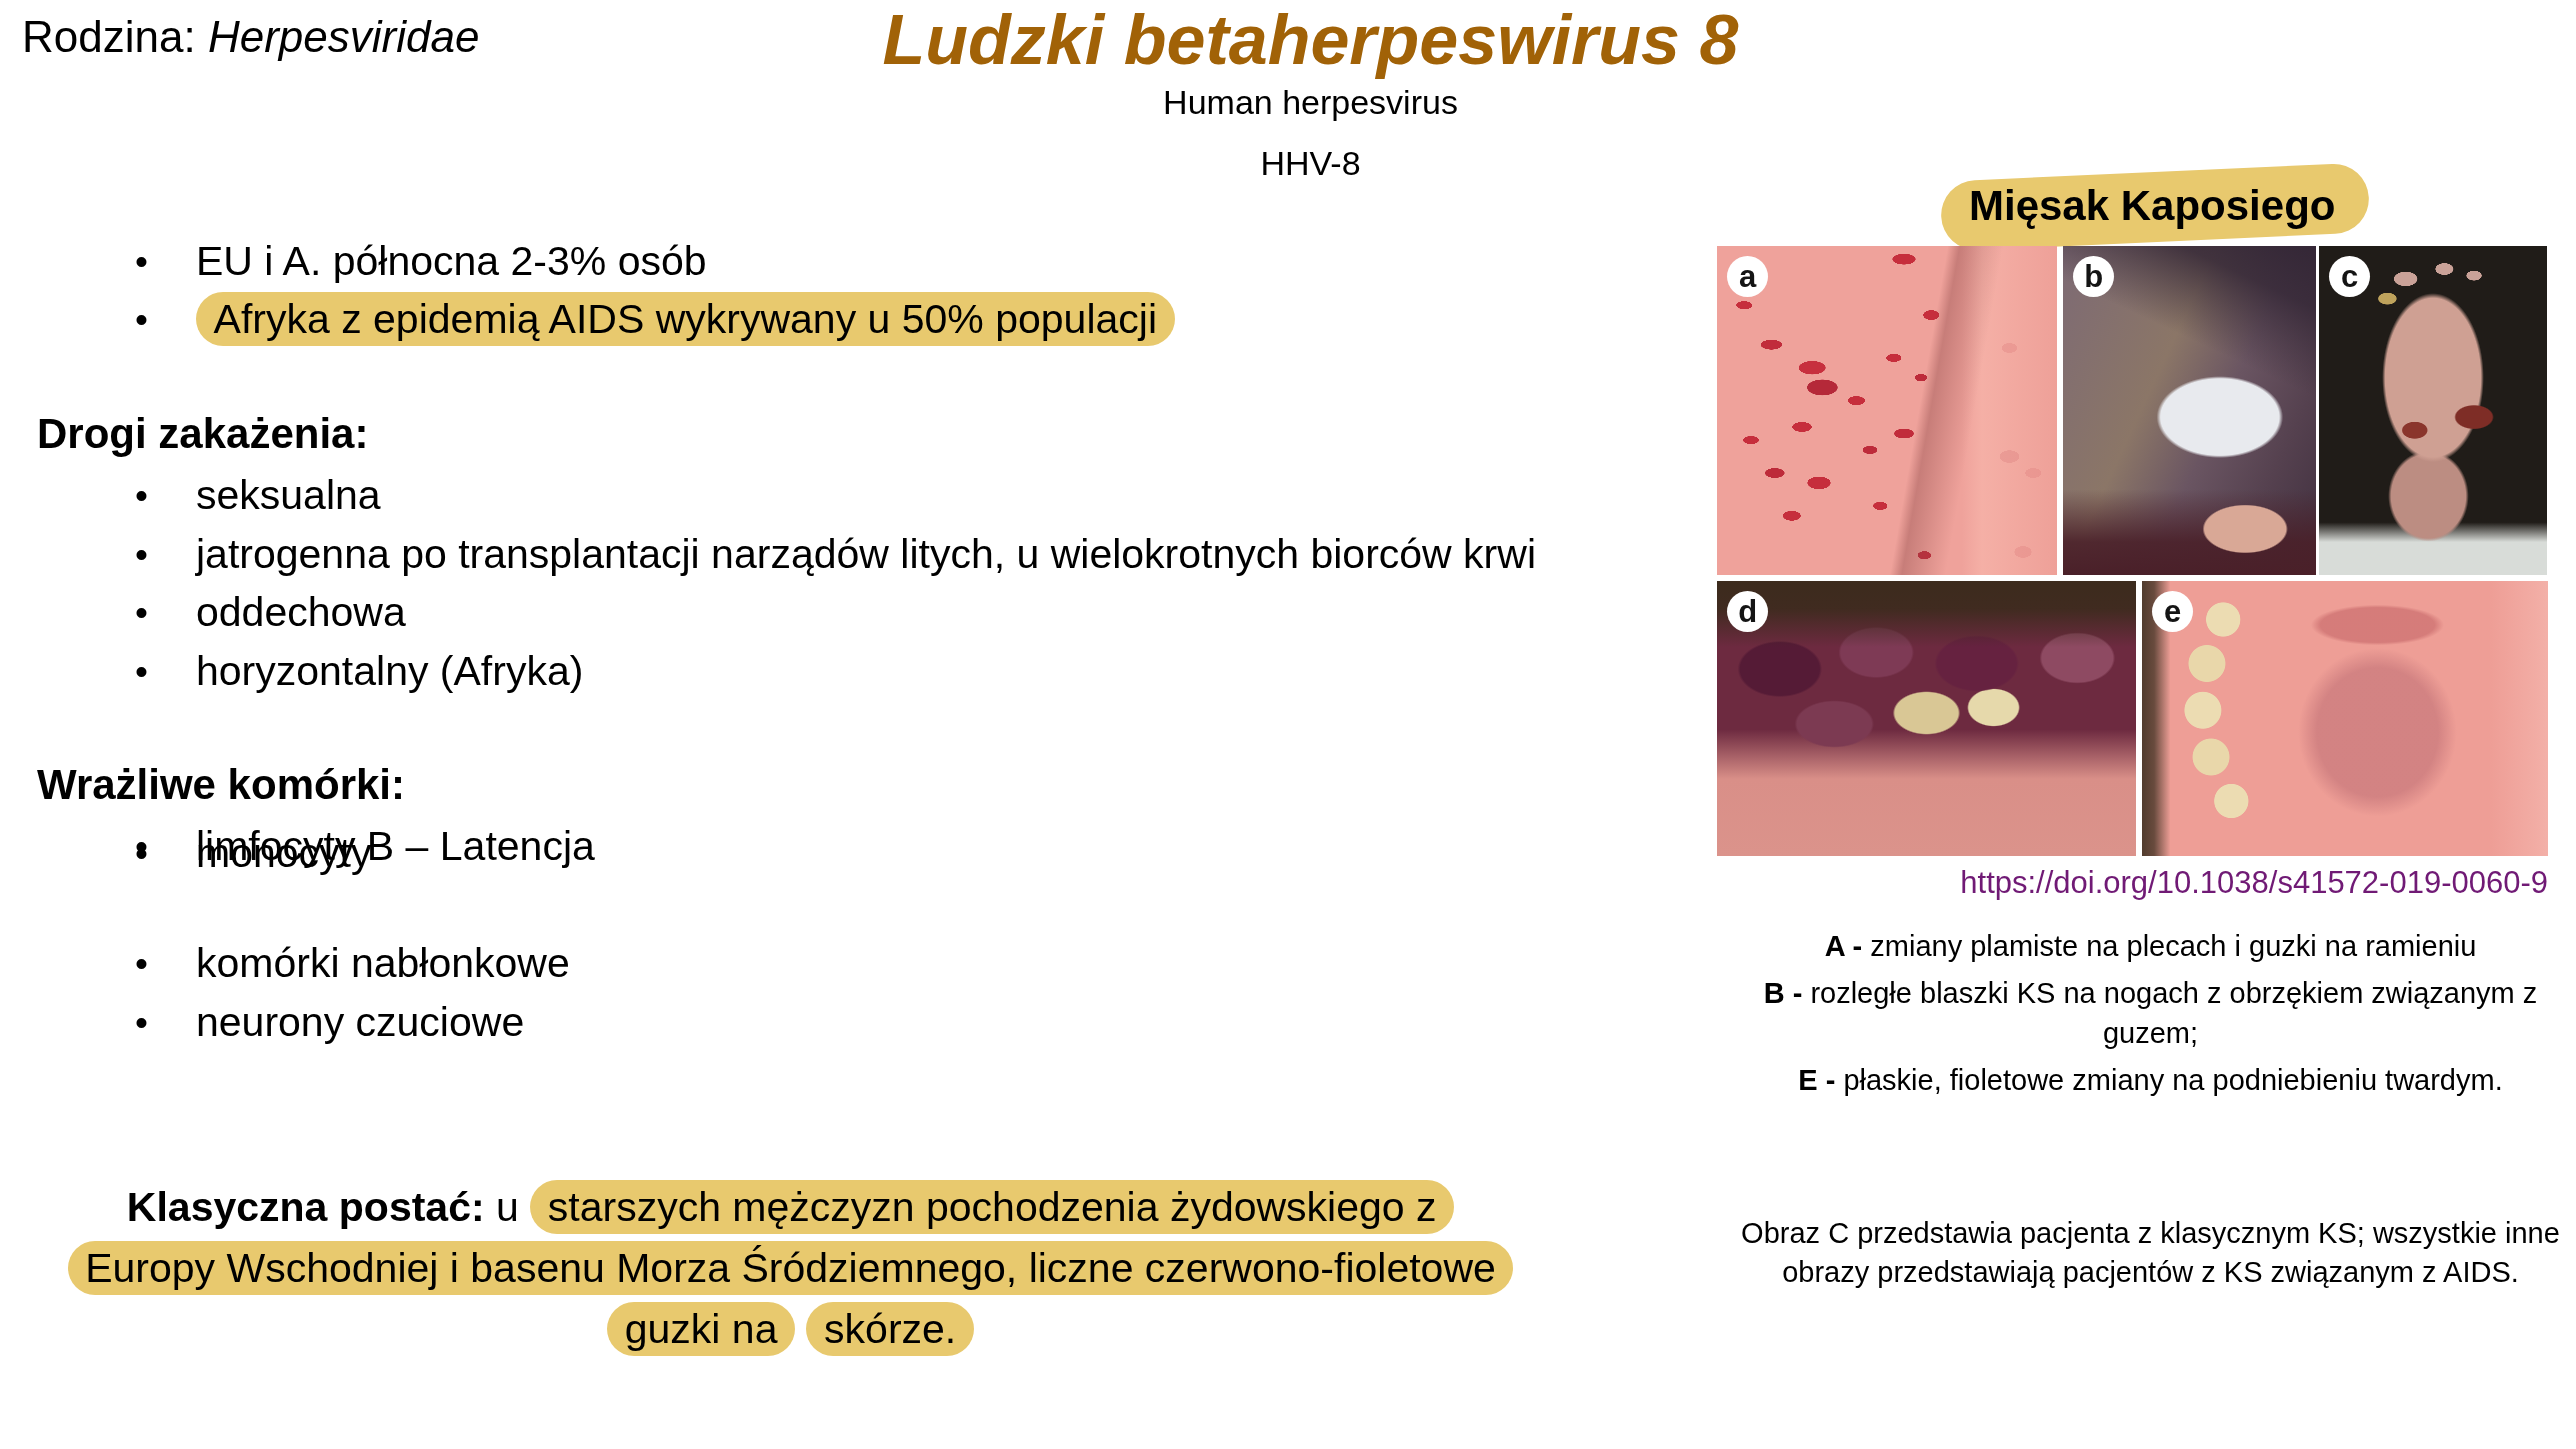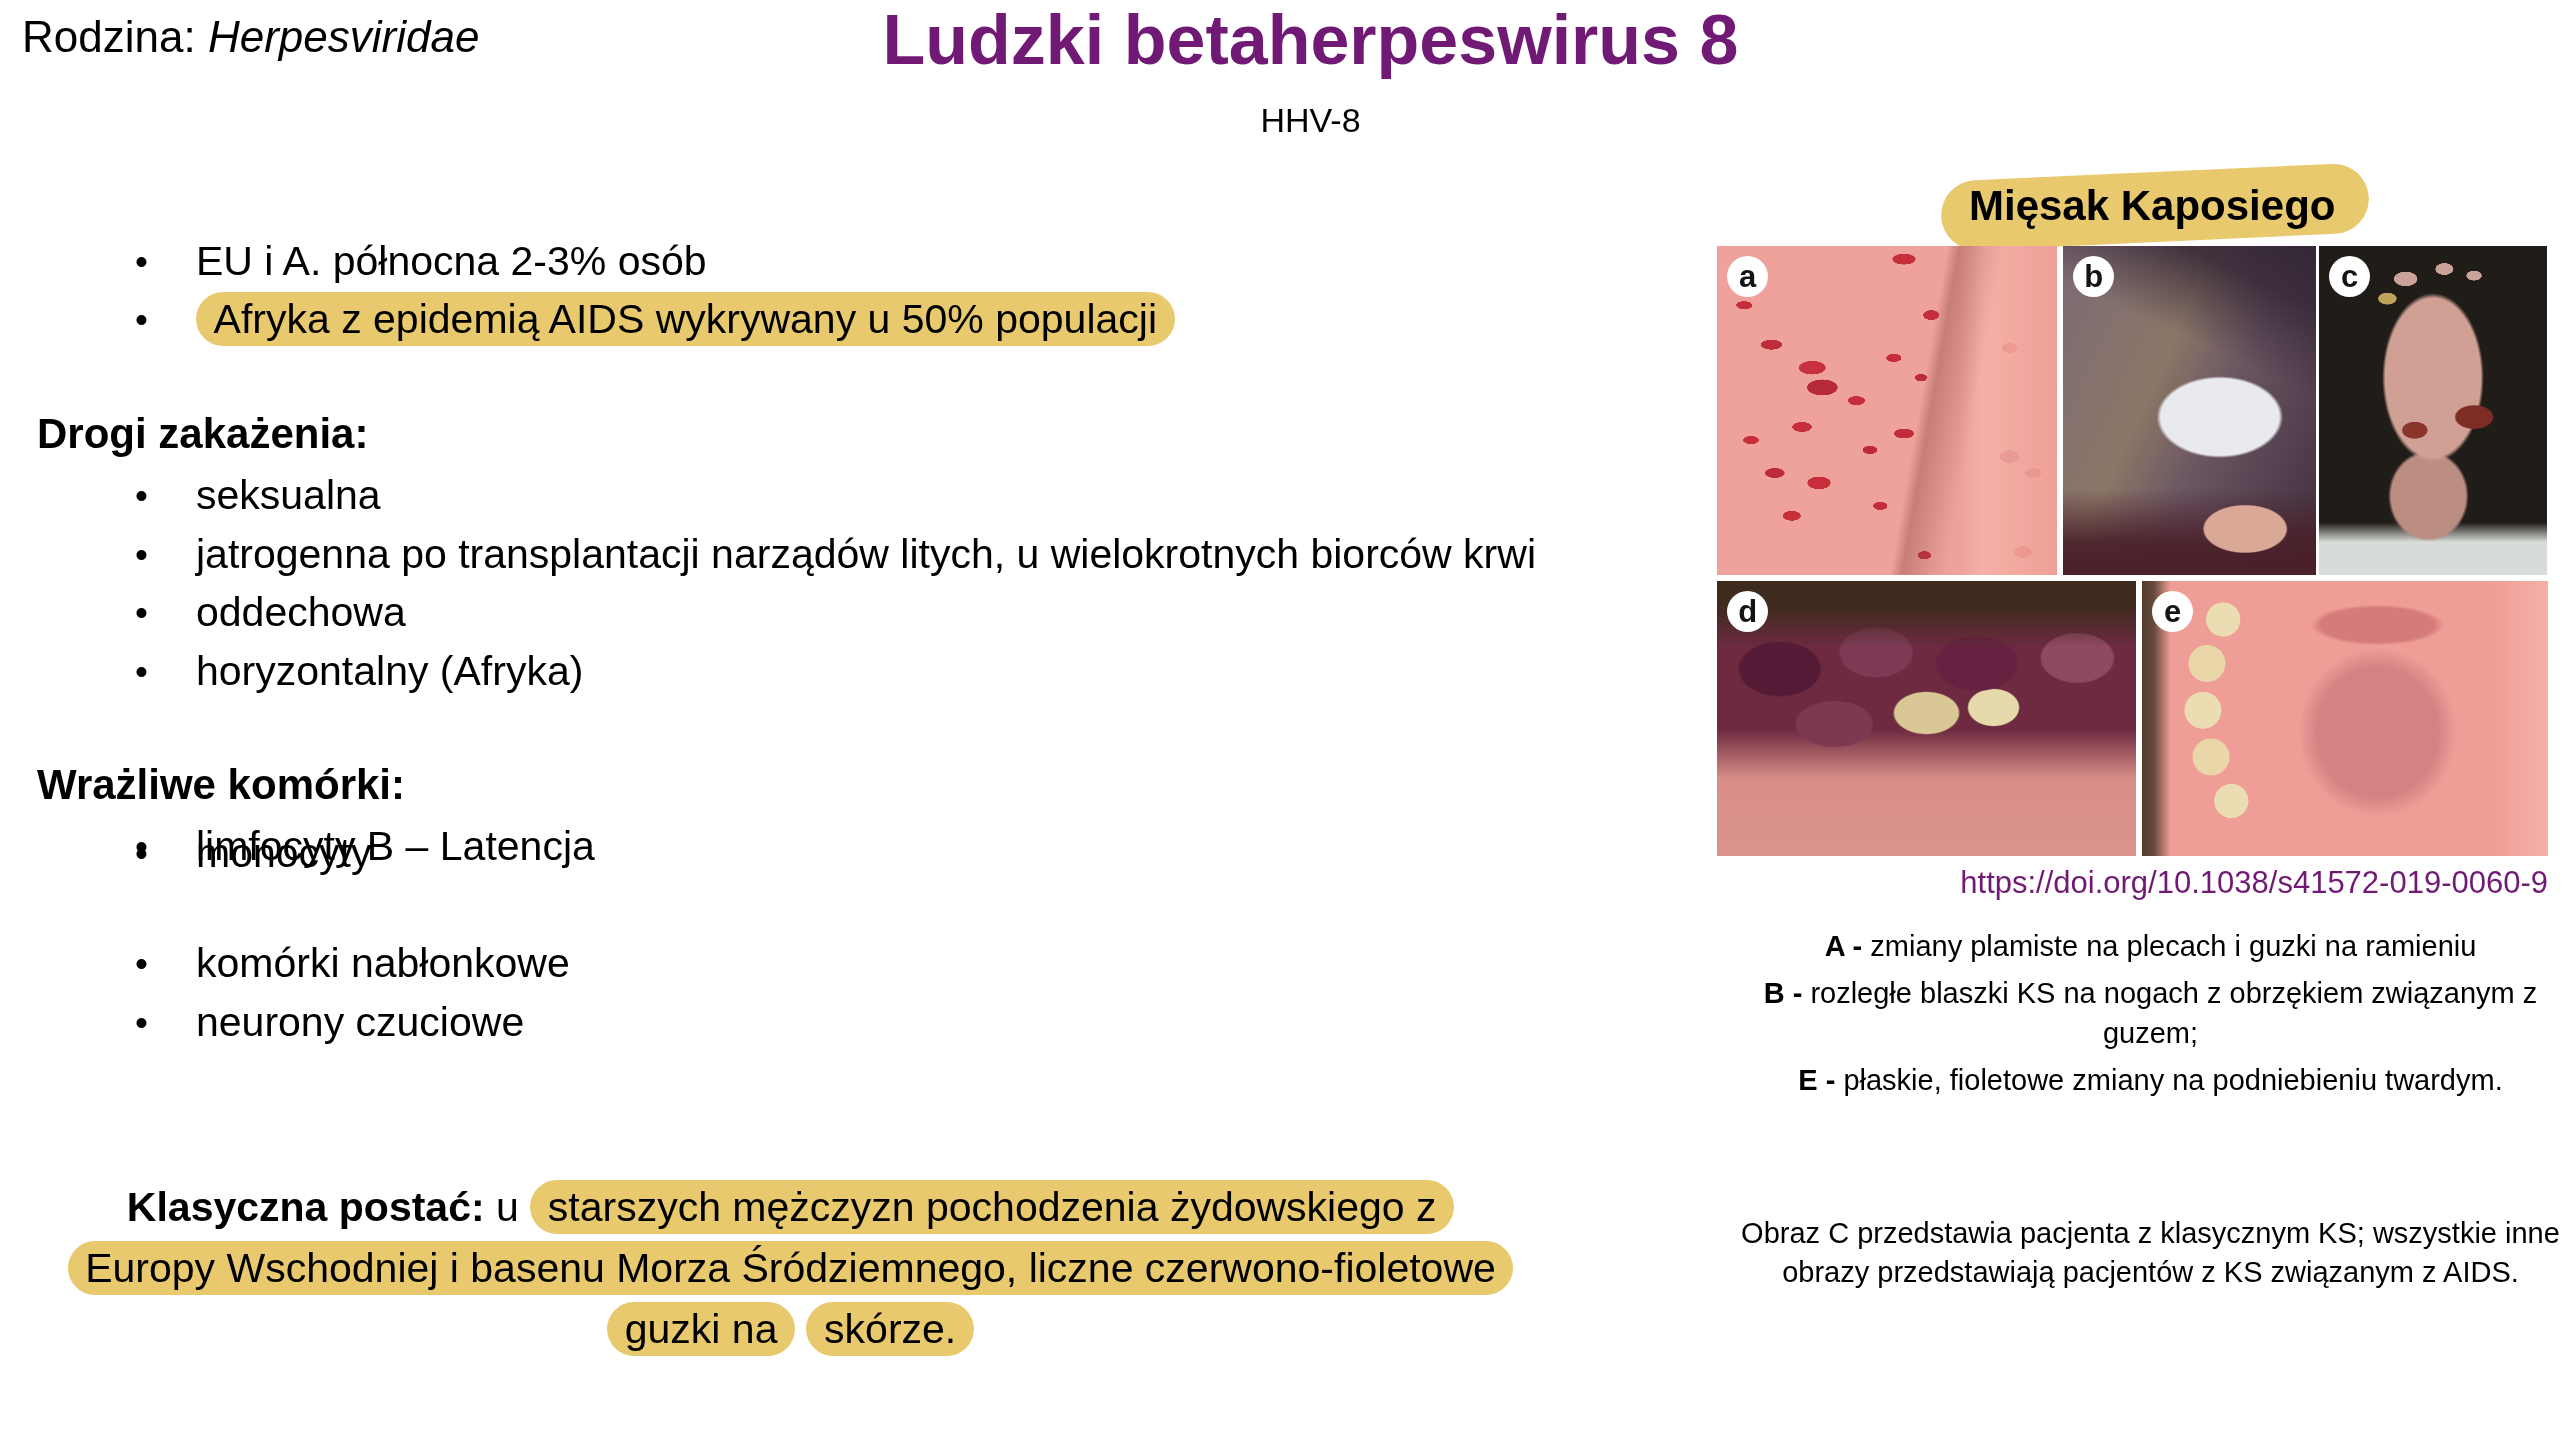--- a/index.html
+++ b/index.html
@@ -4,21 +4,21 @@
 <style>
   html,body{margin:0;padding:0;background:#ffffff;}
   .slide{position:relative;width:2576px;height:1449px;background:#ffffff;overflow:hidden;
          font-family:"Liberation Sans","DejaVu Sans",sans-serif;color:#000;}
   .abs{position:absolute;}
 
   
   .family{left:22px;top:11.7px;font-size:44px;white-space:nowrap;}
   .family i{font-style:italic;}
   .title-block{left:769px;top:1.5px;width:1083px;text-align:center;}
-  .main-title{font-size:70px;font-weight:700;color:#701a75;line-height:1.1;white-space:nowrap;}
+  .main-title{font-size:70px;font-weight:700;color:#a16207;line-height:1.1;white-space:nowrap;font-style:italic;}
   .sub1{font-size:34px;margin-top:4.4px;}
   .sub2{font-size:34px;margin-top:22px;}
 
   
   .li{left:135px;white-space:nowrap;font-size:41px;line-height:51px;}
   .li .dot{display:inline-block;width:61px;font-size:37px;vertical-align:top;}
   .heading{left:37px;font-size:42px;font-weight:700;white-space:nowrap;}
 
   .hl{background:#E8C96E;border-radius:29px;padding:4.4px 17.6px;
       -webkit-box-decoration-break:clone;box-decoration-break:clone;}
@@ -120,20 +120,21 @@
 <body>
 
 <div class="slide">
 
   <div class="abs family">
     <span>Rodzina: </span><i>Herpesviridae</i>
   </div>
 
   <div class="abs title-block">
     <div class="main-title">Ludzki betaherpeswirus 8</div>
+    <div class="sub1">Human herpesvirus</div>
     <div class="sub2">HHV-8</div>
   </div>
 
   <div class="abs li" style="top:236px">
     <span class="dot">•</span><span>EU i A. północna 2-3% osób</span>
   </div>
   <div class="abs li" style="top:294px">
     <span class="dot">•</span><span class="hl">Afryka z epidemią AIDS wykrywany u 50% populacji</span>
   </div>
 

